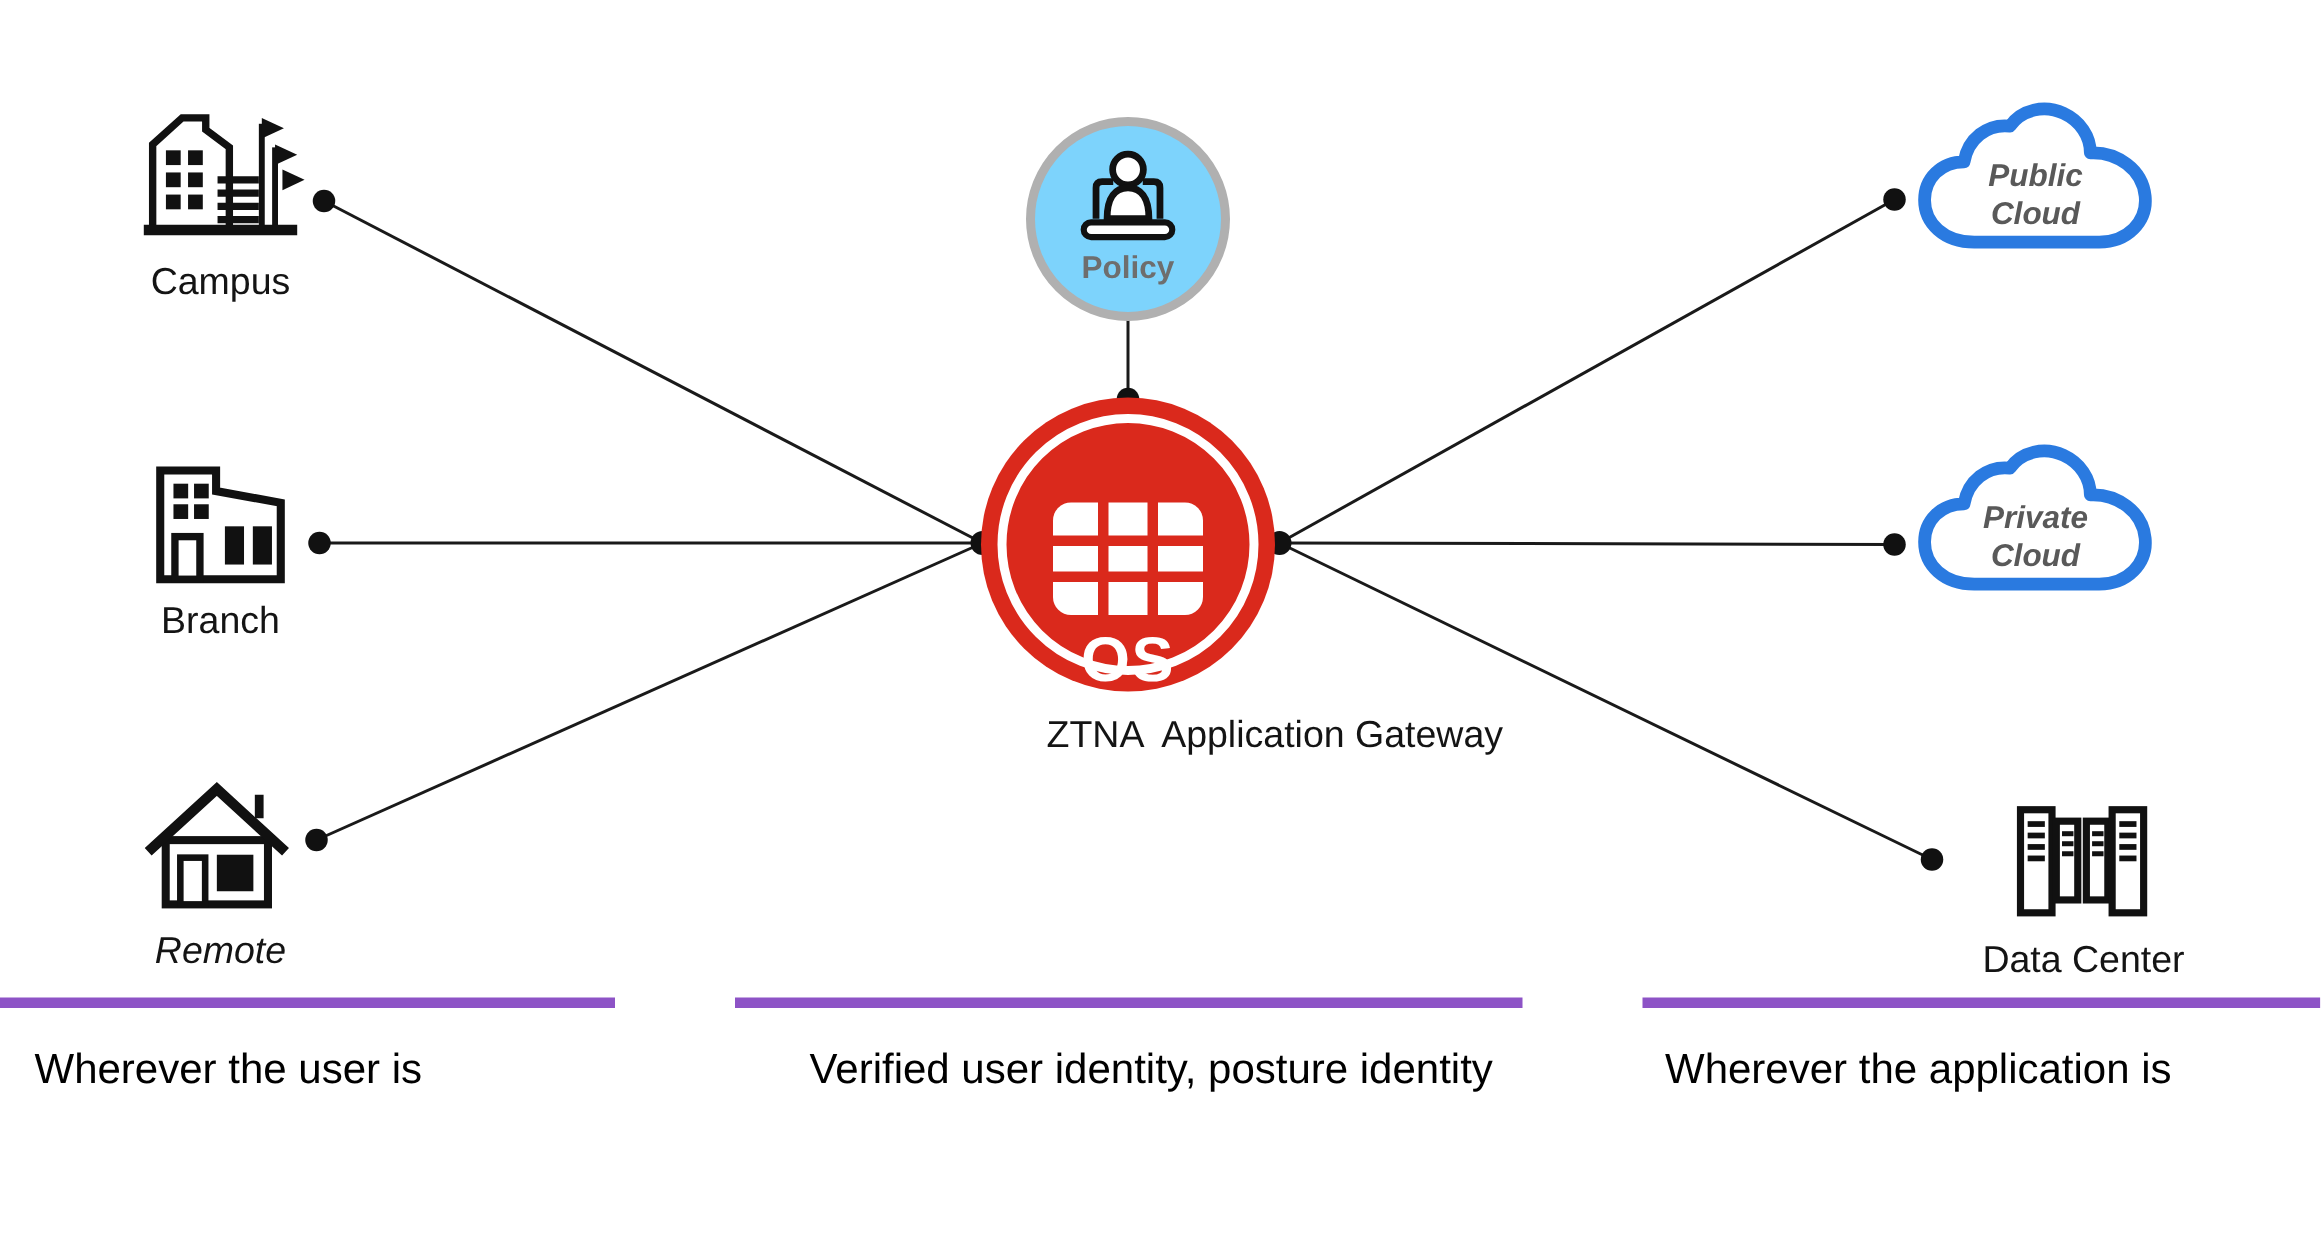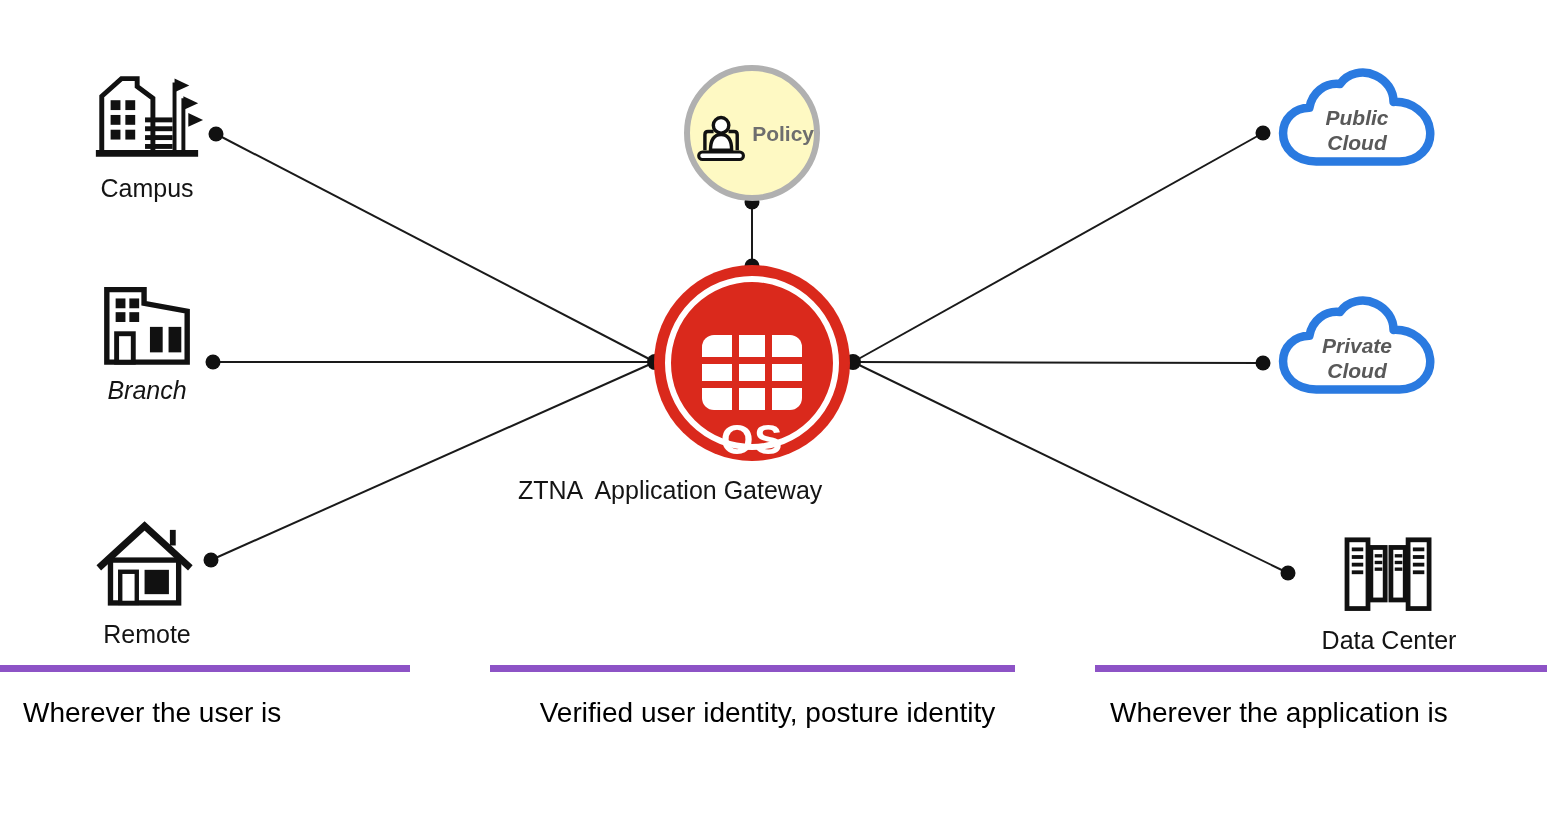--- a/index.html
+++ b/index.html
@@ -8,23 +8,23 @@
     font-family:"Liberation Sans","DejaVu Sans",sans-serif;color:#111;
   }
   svg{display:block;}
   .layer{position:absolute;left:0;top:0;width:100%;height:100%;}
   
   .node{position:absolute;text-align:center;z-index:2;}
   .node .lbl{font-size:25px;color:#141414;margin-top:6px;text-align:center;}
   .node svg{margin:0 auto;}
   
   #policy{
-    position:absolute;left:684px;top:65px;width:136px;height:136px;border-radius:50%;
-    border:6px solid var(--policy-gray,#b0b0b0);background:#fef9c3;box-sizing:border-box;
-    display:flex;flex-direction:row;align-items:center;justify-content:flex-start;z-index:2;
+    position:absolute;left:684px;top:78px;width:136px;height:136px;border-radius:50%;
+    border:6px solid var(--policy-gray,#b0b0b0);background:#7dd3fc;box-sizing:border-box;
+    display:flex;flex-direction:column;align-items:center;justify-content:flex-start;z-index:2;
   }
   #policy .plbl{font-size:21px;font-weight:bold;color:#6e6e6e;margin-top:1px;}
   
   #gateway{
     position:absolute;left:654px;top:265px;width:196px;height:196px;border-radius:50%;
     background:var(--brand-red,#da291c);z-index:2;
   }
   #gateway .ring{
     position:absolute;left:11px;top:11px;right:11px;bottom:11px;
     border:6px solid #fff;border-radius:50%;
@@ -37,21 +37,21 @@
     display:grid;grid-template-columns:30px 26px 30px;grid-template-rows:22px 17px 22px;
     gap:7px;margin-top:2px;
   }
   .fgrid .c{background:#fff;}
   .fgrid .c1{border-top-left-radius:12px;}
   .fgrid .c3{border-top-right-radius:12px;}
   .fgrid .c7{border-bottom-left-radius:12px;}
   .fgrid .c9{border-bottom-right-radius:12px;}
   .os{font-size:42px;font-weight:bold;color:#fff;margin-top:9px;letter-spacing:1px;line-height:1;}
   #gw-caption{
-    position:absolute;left:518px;top:476px;width:500px;text-align:left;
+    position:absolute;left:502px;top:476px;width:500px;text-align:right;
     font-size:25px;color:#141414;white-space:pre;z-index:2;
   }
   
   .cloud-node{position:absolute;width:170px;height:112px;z-index:2;}
   .cloud-node .ctext{
     position:absolute;left:0;top:38px;width:100%;text-align:center;
     font-size:21px;font-weight:bold;color:#595959;line-height:1.18;font-style:italic;
   }
   
   .zone-bar{position:absolute;top:665px;height:7px;background:var(--zone-purple,#8d53c6);z-index:1;}
@@ -106,37 +106,37 @@
         <rect x="23" y="72" width="10" height="10"></rect>
           <rect x="38" y="72" width="10" height="10"></rect>
         <path d="M88,20 L103,27 L88,34 Z"></path>
         <path d="M97,38 L112,45 L97,52 Z"></path>
         <path d="M102,55 L117,62 L102,69 Z"></path>
       </g>
     </svg>
     <div class="lbl">Campus</div>
   </div>
 
-  <div class="node" style="left:62px;top:272px;width:170px;font-style:italic;">
+  <div class="node" style="left:62px;top:296px;width:170px;">
     <svg width="108" height="98" viewBox="0 0 110 100">
       <path d="M14,92 V18 H52 V32 L96,40 V92 Z" fill="#fff" stroke="#111" stroke-width="5.5"></path>
       <g fill="#111">
         <rect x="23" y="27" width="10" height="10"></rect>
           <rect x="37" y="27" width="10" height="10"></rect>
         <rect x="23" y="41" width="10" height="10"></rect>
           <rect x="37" y="41" width="10" height="10"></rect>
         <rect x="58" y="56" width="13" height="26"></rect>
           <rect x="77" y="56" width="13" height="26"></rect>
       </g>
       <rect x="24" y="63" width="17" height="29" fill="#fff" stroke="#111" stroke-width="5"></rect>
     </svg>
     <div class="lbl">Branch</div>
   </div>
 
-  <div class="node" style="left:62px;top:512px;width:170px;">
+  <div class="node" style="left:62px;top:512px;width:170px;font-style:italic;">
     <svg width="112" height="102" viewBox="0 0 115 102">
       <rect x="20" y="48" width="70" height="44" fill="#fff" stroke="#111" stroke-width="5.5"></rect>
       <path d="M8,56 L55,13 L102,56" fill="none" stroke="#111" stroke-width="7"></path>
       <line x1="84" y1="17" x2="84" y2="33" stroke="#111" stroke-width="6"></line>
       <rect x="30" y="60" width="17" height="32" fill="#fff" stroke="#111" stroke-width="4.5"></rect>
       <rect x="55" y="58" width="25" height="25" fill="#111"></rect>
     </svg>
     <div class="lbl">Remote</div>
   </div>
 

